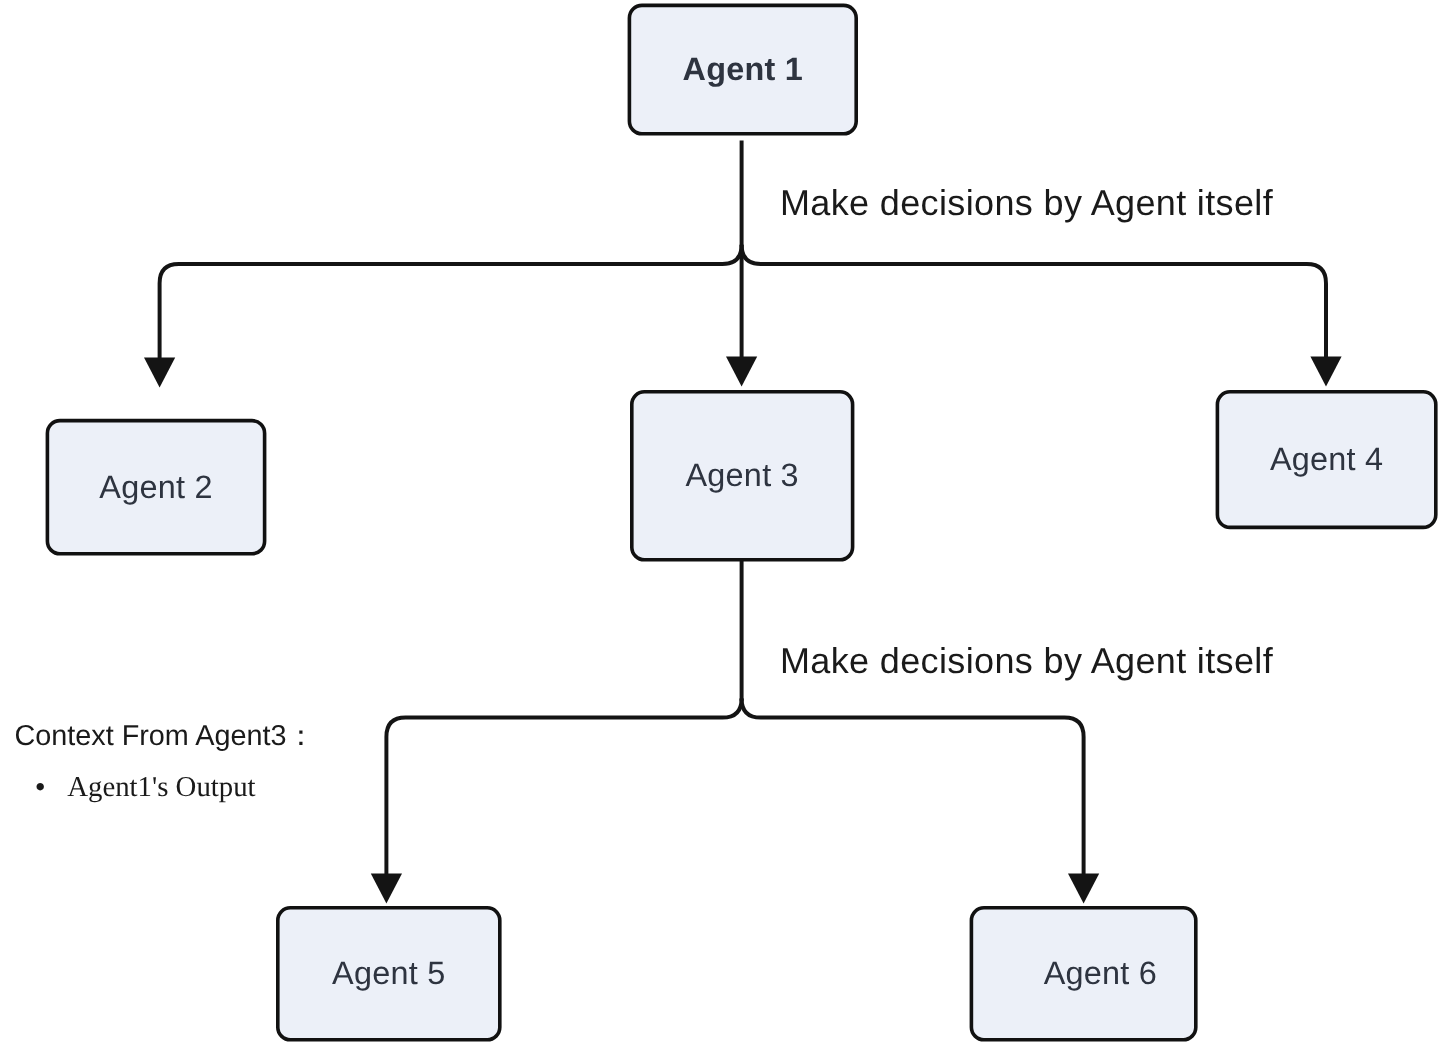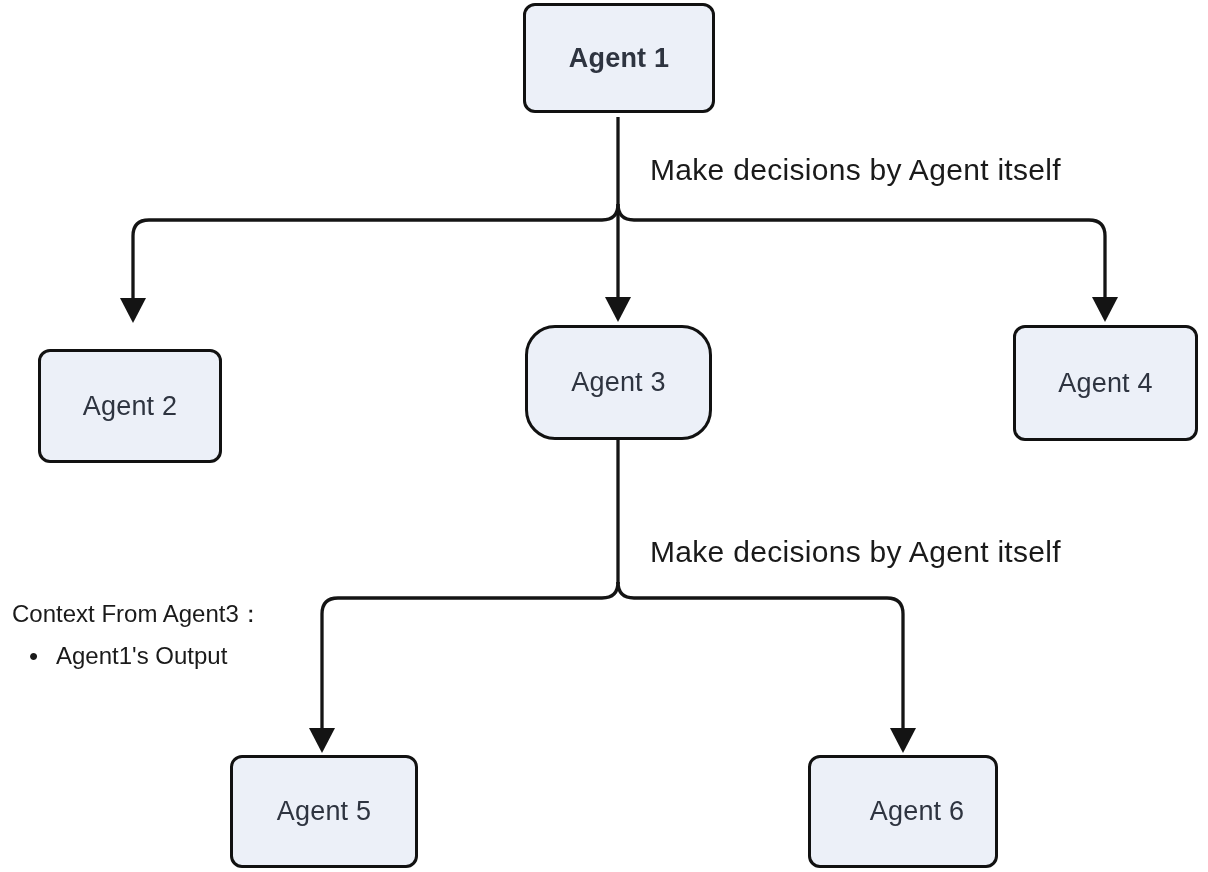--- a/index.html
+++ b/index.html
@@ -41,21 +41,21 @@
     border-radius: 12px;
     display: flex;
     align-items: center;
     justify-content: center;
     color: var(--node-text);
     font-size: 27px;
     letter-spacing: 0.2px;
   }
   .n1 { left: 523px; top: 3px;   width: 192px; height: 110px; font-weight: bold; }
   .n2 { left: 38px;  top: 310px; width: 184px; height: 114px; margin-top: 39px; }
-  .n3 { left: 525px; top: 325px; width: 187px; height: 115px; border-radius: 30px; }
+  .n3 { left: 525px; top: 325px; width: 187px; height: 143px; }
   .n4 { left: 1013px;top: 325px; width: 185px; height: 116px; }
   .n5 { left: 230px; top: 755px; width: 188px; height: 113px; justify-content: center; }
   .n6 { left: 808px; top: 755px; width: 190px; height: 113px; padding-left: 28px; }
 
   .edge-label {
     position: absolute;
     color: var(--text);
     font-size: 30px;
     letter-spacing: 0.3px;
     white-space: nowrap;
@@ -77,20 +77,21 @@
   }
   .annotation-list {
     list-style: none;
     margin-top: 8px;
   }
   .annotation-list li {
     position: relative;
     padding-left: 44px;
     line-height: 38px;
     white-space: nowrap;
+    font-family: Liberation Serif, serif;
   }
   .annotation-list li::before {
     content: "•";
     position: absolute;
     left: 17px;
     top: 0;
     font-size: 26px;
   }
 </style>
 </head>

